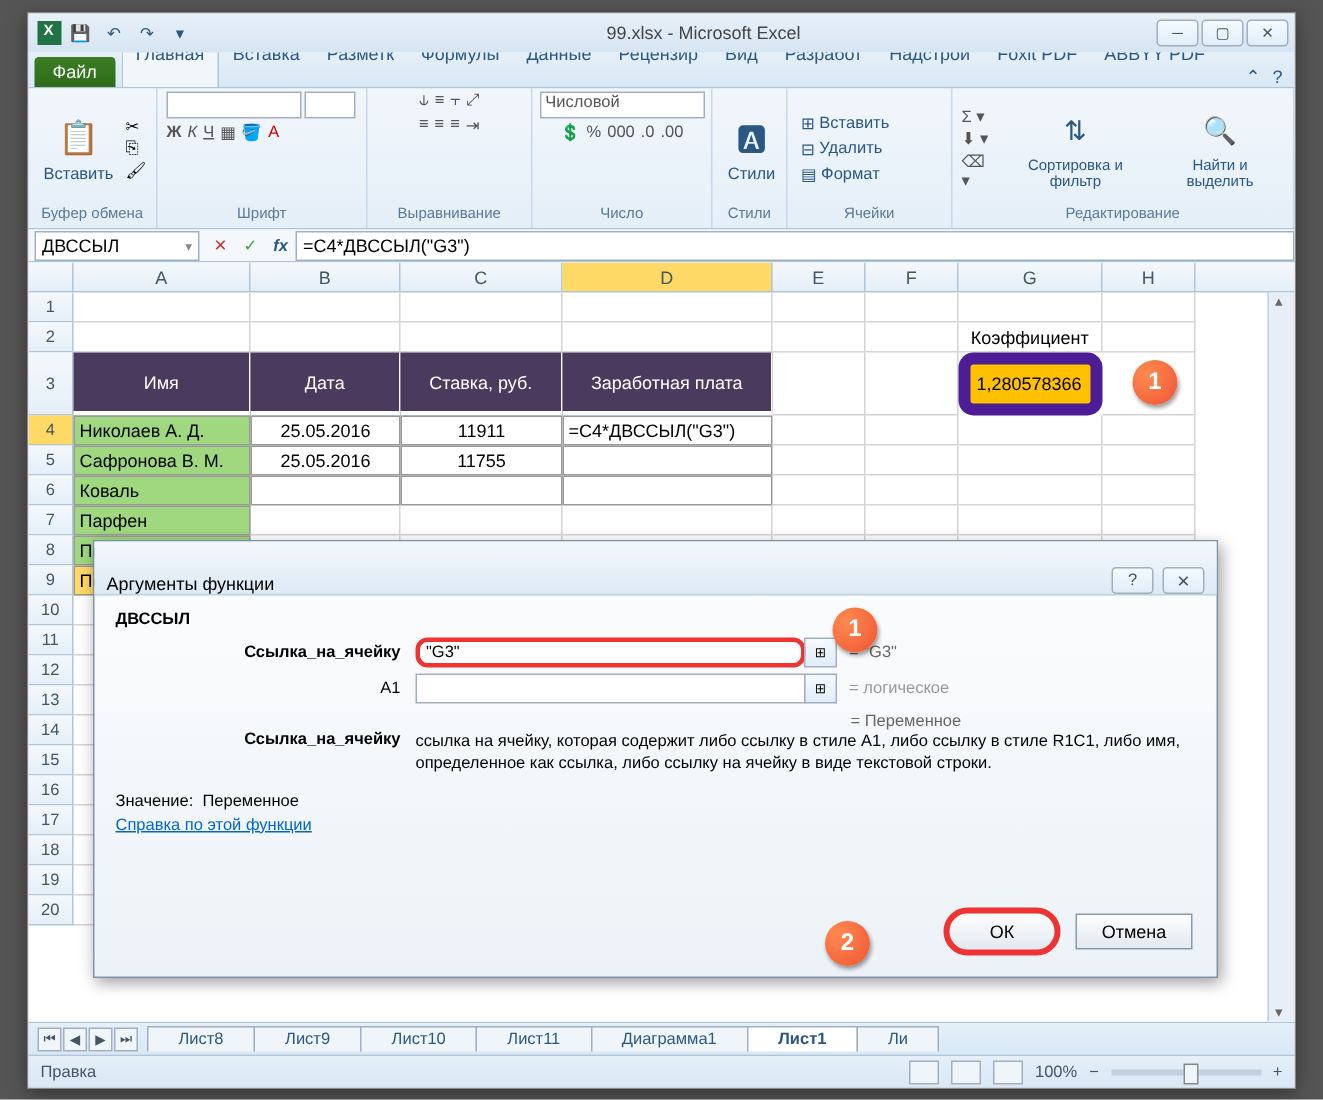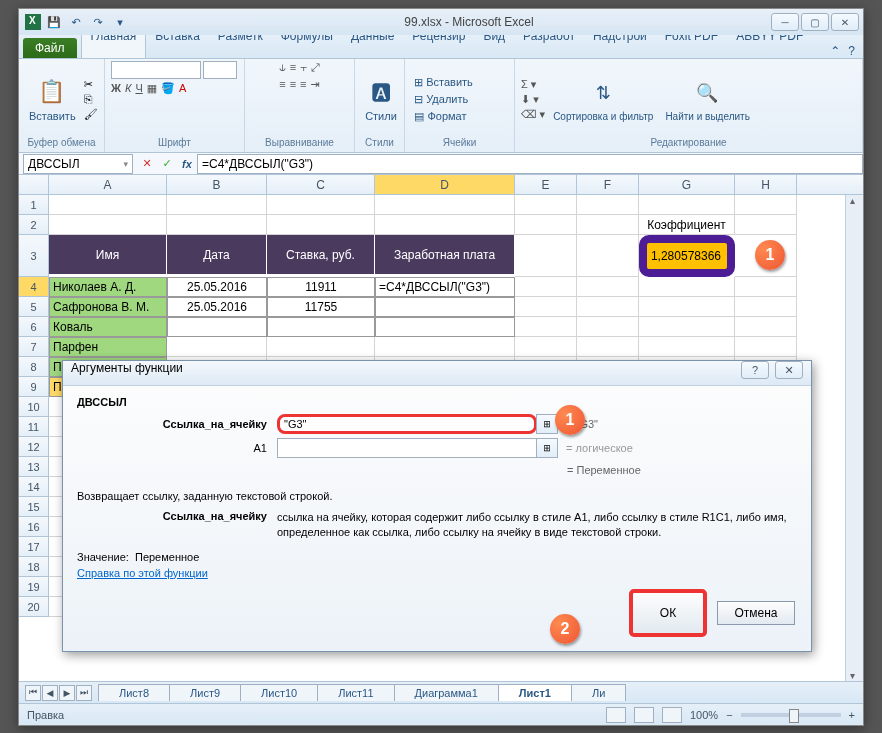--- a/index.html
+++ b/index.html
@@ -65,41 +65,41 @@
 .name-cell { background: #9fd87f; }
 .row9 .name-cell { background: #ffd966; }
 .d4 { background: #fff; }
 .coef-cell { background: #ffc000; border: 8px solid #4c1d95; border-radius: 10px; justify-content: flex-end; padding-right: 6px; position: relative; }
 
 
 .anno { position: absolute; width: 30px; height: 30px; border-radius: 50%; background: radial-gradient(circle at 30% 30%, #ff8a50, #e53); color: #fff; font-weight: bold; display: flex; align-items: center; justify-content: center; font-size: 16px; box-shadow: 1px 2px 3px rgba(0,0,0,0.4); z-index: 20; }
 
 
 .dialog { position: absolute; left: 62px; top: 360px; width: 750px; height: 292px; background: linear-gradient(#fdfdfd,#ecf2f8); border: 1px solid #7a93ab; box-shadow: 2px 3px 10px rgba(0,0,0,0.4); font-size: 11px; z-index: 10; }
-.dlg-title { height: 25px; background: linear-gradient(#f4f8fc,#dde9f5); border-bottom: 1px solid #c0d0e0; display: flex; align-items: flex-start; padding: 0 8px; font-size: 12px; }
+.dlg-title { height: 36px; background: linear-gradient(#f4f8fc,#dde9f5); border-bottom: 1px solid #c0d0e0; display: flex; align-items: flex-end; padding: 0 8px; font-size: 12px; }
 .dlg-tbtns { margin-left: auto; display: flex; gap: 6px; }
 .dlg-tbtn { width: 28px; height: 18px; border: 1px solid #a0b0c0; border-radius: 3px; background: linear-gradient(#f5faff,#e0edf8); display: flex; align-items: center; justify-content: center; font-size: 11px; color: #456; }
 .dlg-body { padding: 10px 14px; }
 .fn-name { font-weight: bold; margin-bottom: 6px; }
 .arg-row { display: flex; align-items: center; margin-bottom: 4px; }
 .arg-label { width: 200px; text-align: right; padding-right: 10px; }
 .arg-label.bold { font-weight: bold; }
 .arg-input { width: 260px; height: 20px; border: 1px solid #a0b0c0; background: #fff; padding: 0 4px; font-size: 11px; }
 .arg-input.hl { border: 3px solid #e33; border-radius: 8px; }
 .range-btn { width: 22px; height: 20px; border: 1px solid #a0b0c0; background: linear-gradient(#f5faff,#e0edf8); margin-left: -1px; display: flex; align-items: center; justify-content: center; font-size: 9px; }
 .arg-eq { margin-left: 8px; color: #666; }
 .dlg-desc { margin: 14px 0 8px; }
 .arg-desc { display: flex; margin-bottom: 10px; }
 .arg-desc-label { width: 200px; text-align: right; padding-right: 10px; font-weight: bold; }
 .arg-desc-text { flex: 1; line-height: 1.4; }
 .dlg-result { margin: 4px 0; }
 .dlg-link { color: #0066cc; text-decoration: underline; cursor: pointer; }
 .dlg-btns { position: absolute; right: 16px; bottom: 14px; display: flex; gap: 10px; align-items: center; }
 .dlg-btn { width: 78px; height: 24px; border: 1px solid #8a9aac; background: linear-gradient(#fdfdfd,#e2e9f0); display: flex; align-items: center; justify-content: center; font-size: 12px; }
-.dlg-btn.ok { border: 4px solid #e33; border-radius: 5px; height: 48px; }
+.dlg-btn.ok { border: 4px solid #e33; border-radius: 16px; height: 32px; }
 
 
 .sheet-tabs { height: 22px; background: linear-gradient(#e5eff8,#d8e8f5); border-top: 1px solid #b0c5d8; display: flex; align-items: center; font-size: 11px; padding-left: 6px; }
 .nav-btns { display: flex; gap: 1px; margin-right: 6px; }
 .nav-btn { width: 16px; height: 16px; border: 1px solid #a0b0c0; background: #f0f5fa; display: flex; align-items: center; justify-content: center; font-size: 9px; color: #456; }
 .sheet-tab { padding: 2px 20px; background: #f0f5fa; border: 1px solid #a0b0c0; border-bottom: none; margin-right: -1px; color: #2a5885; }
 .sheet-tab.active { background: #fff; font-weight: bold; }
 .status-bar { height: 22px; background: linear-gradient(#e5eff8,#d8e8f5); border-top: 1px solid #b0c5d8; display: flex; align-items: center; font-size: 11px; padding: 0 8px; color: #456; }
 .status-right { margin-left: auto; display: flex; align-items: center; gap: 8px; }
 .view-btn { width: 20px; height: 16px; border: 1px solid #a0b0c0; background: #f0f5fa; }
@@ -192,20 +192,33 @@
         </div>
         <div style="display:flex;gap:4px">
           <span>≡</span>
           <span>≡</span>
           <span>≡</span>
           <span>⇥</span>
         </div>
       </div>
       <div class="rgroup-label">Выравнивание</div>
     </div>
+    <div class="rgroup" style="width:120px">
+      <div class="rgroup-ctrls" style="flex-direction:column;gap:3px">
+        <div class="dd-input num-fmt">Числовой</div>
+        <div style="display:flex;gap:4px;color:#555">
+          <span>💲</span>
+          <span>%</span>
+          <span>000</span>
+          <span>.0</span>
+          <span>.00</span>
+        </div>
+      </div>
+      <div class="rgroup-label">Число</div>
+    </div>
     <div class="rgroup" style="width:50px">
       <div class="rgroup-ctrls">
         <div class="big-btn">
           <div class="ico">🅰</div>
           <span>Стили</span>
         </div>
       </div>
       <div class="rgroup-label">Стили</div>
     </div>
     <div class="rgroup" style="width:110px">
@@ -541,21 +554,20 @@
       <div class="range-btn">⊞</div>
       <div class="arg-eq">= "G3"</div>
     </div>
     <div class="arg-row">
       <div class="arg-label">A1</div>
       <input class="arg-input" value="" style="">
       <div class="range-btn">⊞</div>
       <div class="arg-eq" style="color:#999">= логическое</div>
     </div>
     <div class="arg-eq" style="margin-left:490px;margin-top:6px">= Переменное</div>
-    <div class="dlg-desc">Возвращает ссылку, заданную текстовой строкой.</div>
     <div class="arg-desc">
       <div class="arg-desc-label">Ссылка_на_ячейку</div>
       <div class="arg-desc-text">ссылка на ячейку, которая содержит либо ссылку в стиле A1, либо ссылку в стиле R1C1, либо имя, определенное как ссылка, либо ссылку на ячейку в виде текстовой строки.</div>
     </div>
     <div class="dlg-result">
       <span>Значение:</span>&nbsp;&nbsp;<span>Переменное</span>
     </div>
     <div class="dlg-link">Справка по этой функции</div>
     <div class="dlg-btns">
       <div class="dlg-btn ok">ОК</div>

